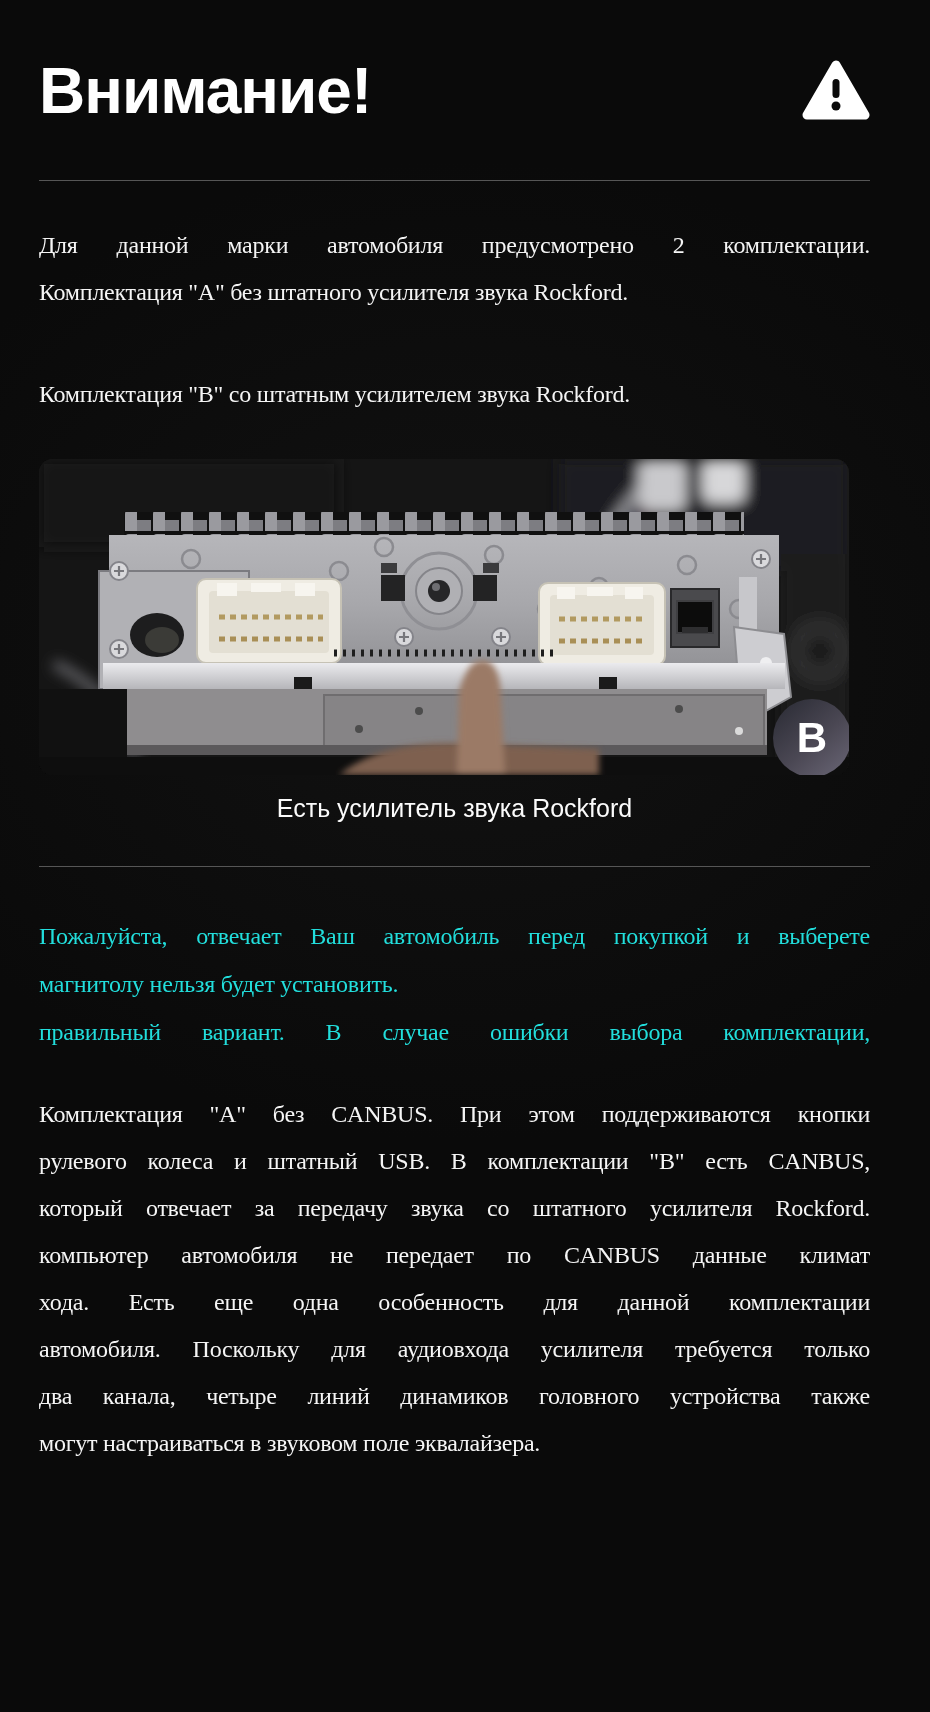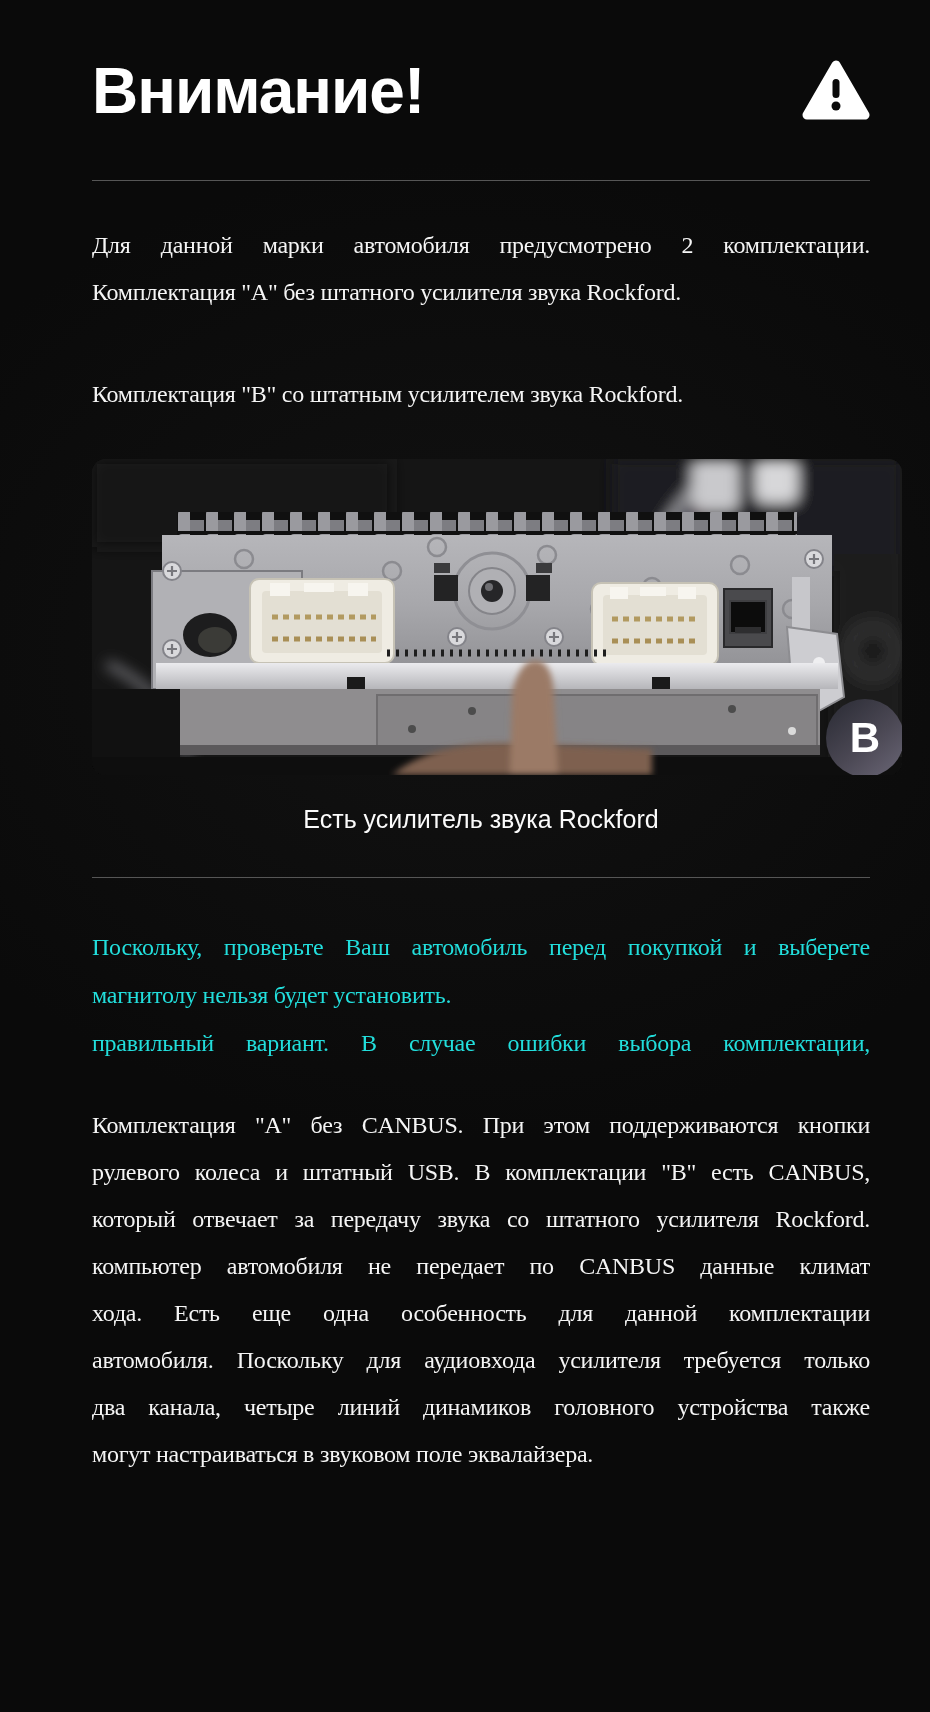--- a/index.html
+++ b/index.html
@@ -4,21 +4,21 @@
 <style>
   html,body{margin:0;padding:0;background:#000;}
   body{
     width:930px;height:1712px;overflow:hidden;position:relative;
     font-family:"Liberation Sans","DejaVu Sans",sans-serif;
     background:#0a0a0a;
     background-image:radial-gradient(ellipse 900px 700px at 50% 38%, #121212 0%, #0a0a0a 70%),
                      radial-gradient(ellipse 600px 300px at 70% 95%, #101010 0%, rgba(10,10,10,0) 70%);
     color:#f4f4f4;
   }
-  .page{padding:58px 60px 0 92px;}
+  .page{padding:58px 60px 0 39px;}
   .header-row{display:flex;justify-content:space-between;align-items:flex-start;height:66px;}
   h1.title{
     margin:0;font-size:64px;line-height:66px;font-weight:700;color:#ffffff;letter-spacing:-1px;
   }
   .warn-icon{display:block;margin-top:2px;}
   .divider{border:none;border-top:1px solid #565656;margin:56px 0 0 0;height:0;}
   .divider.div2{margin-top:36px;}
 
   .para{overflow:hidden;font-family:Liberation Serif, serif;}
   .tline{text-align:justify;text-align-last:justify;}
@@ -31,21 +31,21 @@
     margin:41px 0 0 0;position:relative;width:810px;height:316px;
     border-radius:14px;overflow:hidden;background:#151515;
   }
   .photo svg{display:block;}
   .badge{
     position:absolute;right:-2px;bottom:-2px;width:78px;height:78px;border-radius:50%;
     background:linear-gradient(140deg,#32323c 15%,#4b4854 55%,#6b6777 100%);
     display:flex;align-items:center;justify-content:center;
     color:#ffffff;font-size:42px;font-weight:700;line-height:1;
   }
-  .caption{margin-top:22px;font-size:25px;line-height:44px;text-align:center;color:#fbfbfb;}
+  .caption{margin-top:11px;font-size:25px;line-height:44px;text-align:center;color:#fbfbfb;}
 
   .warning-text{margin-top:45px;font-size:24px;line-height:48px;letter-spacing:-0.25px;}
   .details-text{margin-top:35px;font-size:24px;line-height:47px;color:#f5f5f5;letter-spacing:-0.25px;}
 </style>
 </head>
 <body>
 
 <div class="page">
 
   <header class="header-row">
@@ -208,21 +208,21 @@
       </g>
     </svg>
     <div class="badge">B</div>
   </figure>
 
   <div class="caption">Есть усилитель звука Rockford</div>
 
   <hr class="divider div2">
 
   <div class="para warning-text" style="color: rgb(34, 222, 220);">
-      <div class="tline">Поскольку, проверьте Ваш автомобиль перед покупкой и выберете</div>
+      <div class="tline">Пожалуйста, отвечает Ваш автомобиль перед покупкой и выберете</div>
       <div class="tline tline-last">магнитолу нельзя будет установить.</div>
       <div class="tline">правильный вариант. В случае ошибки выбора комплектации,</div>
     </div>
 
   <div class="para details-text">
       <div class="tline">Комплектация "A" без CANBUS. При этом поддерживаются кнопки</div>
       <div class="tline">рулевого колеса и штатный USB. В комплектации "B" есть CANBUS,</div>
       <div class="tline">который отвечает за передачу звука со штатного усилителя Rockford.</div>
       <div class="tline">компьютер автомобиля не передает по CANBUS данные климат</div>
       <div class="tline">хода. Есть еще одна особенность для данной комплектации</div>

